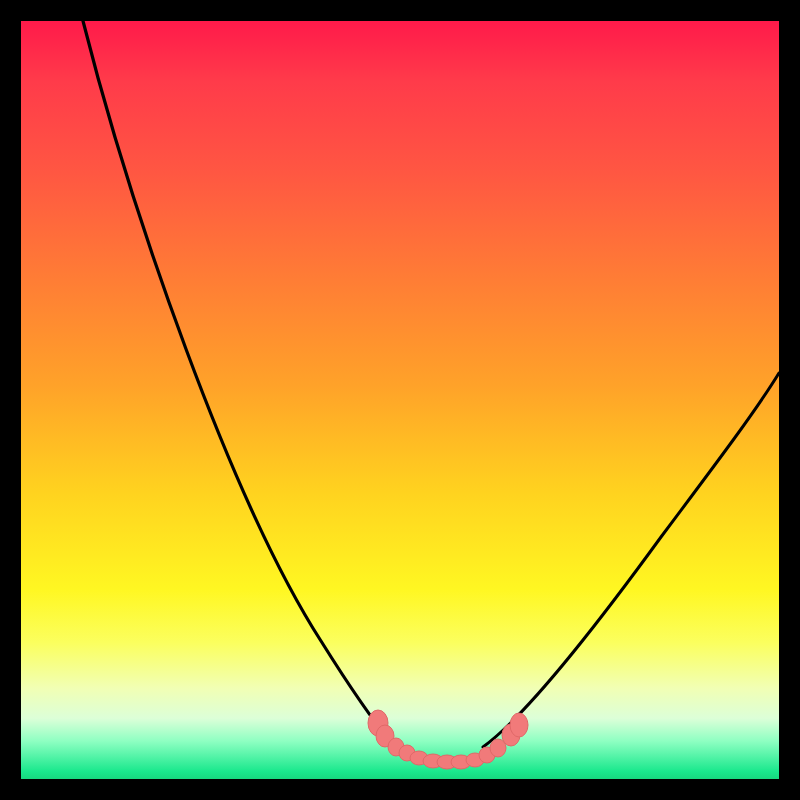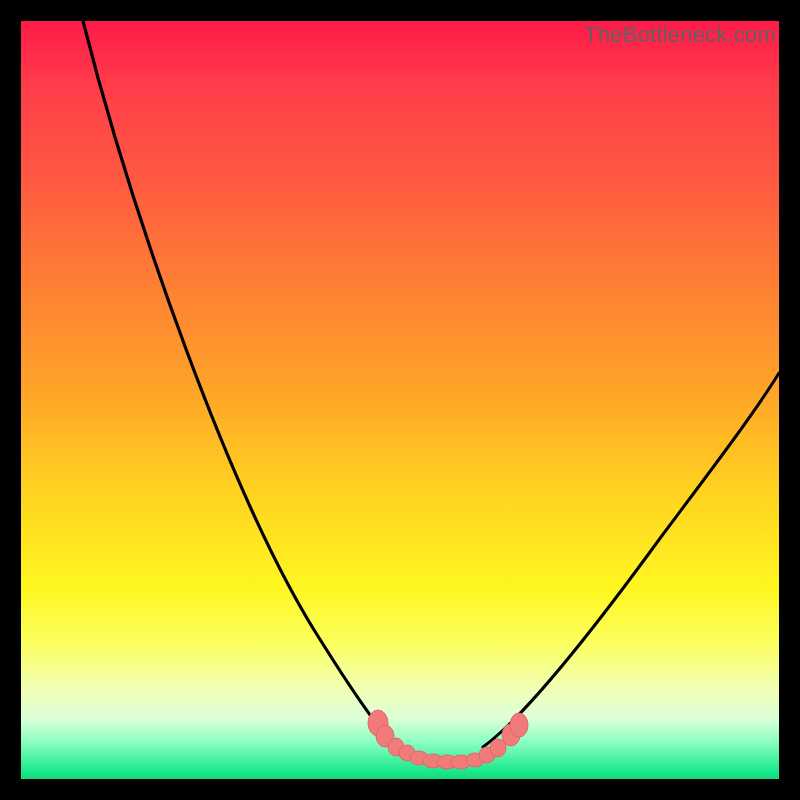--- a/index.html
+++ b/index.html
@@ -92,14 +92,13 @@
 
         <ellipse cx="466" cy="734" rx="8" ry="8"></ellipse>
         <ellipse cx="477" cy="727" rx="8" ry="9"></ellipse>
         <ellipse cx="490" cy="714" rx="9" ry="11"></ellipse>
         <ellipse cx="498" cy="704" rx="9" ry="12"></ellipse>
       </g>
     </svg>
 
   </div>
 
-  <div class="watermark">TheBottleneck.com</div>
 </div>
 
 </body></html>

